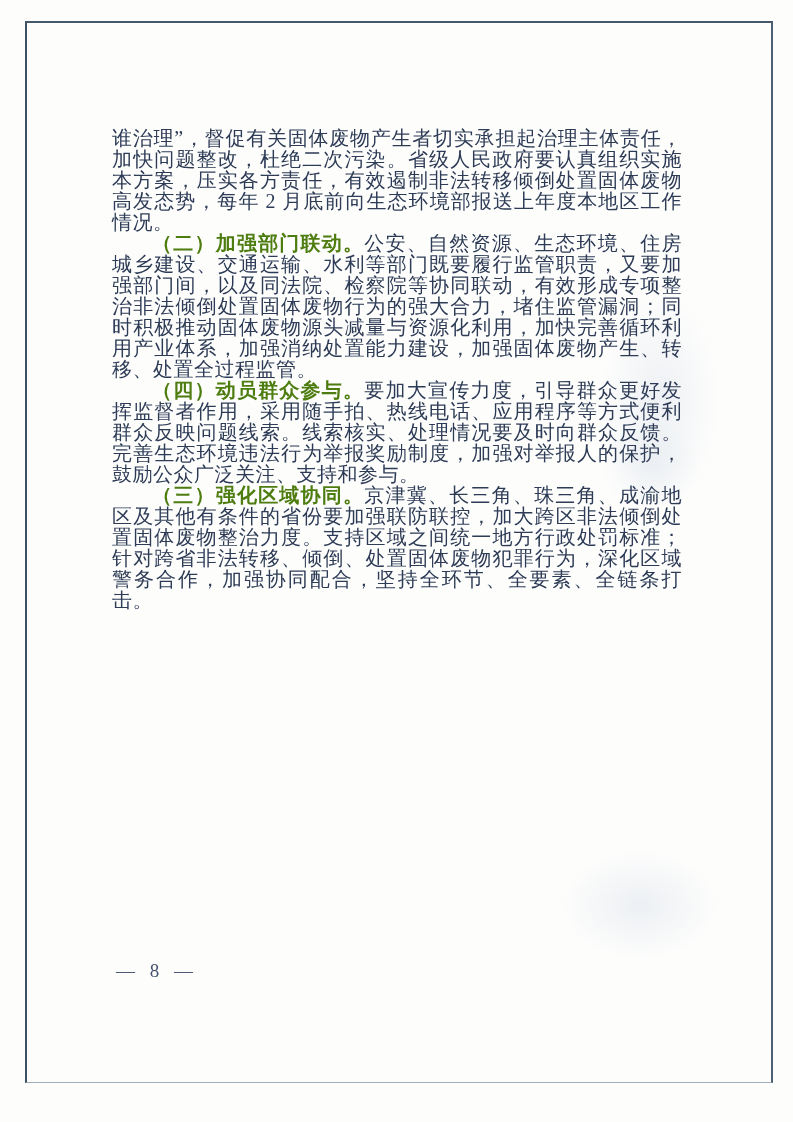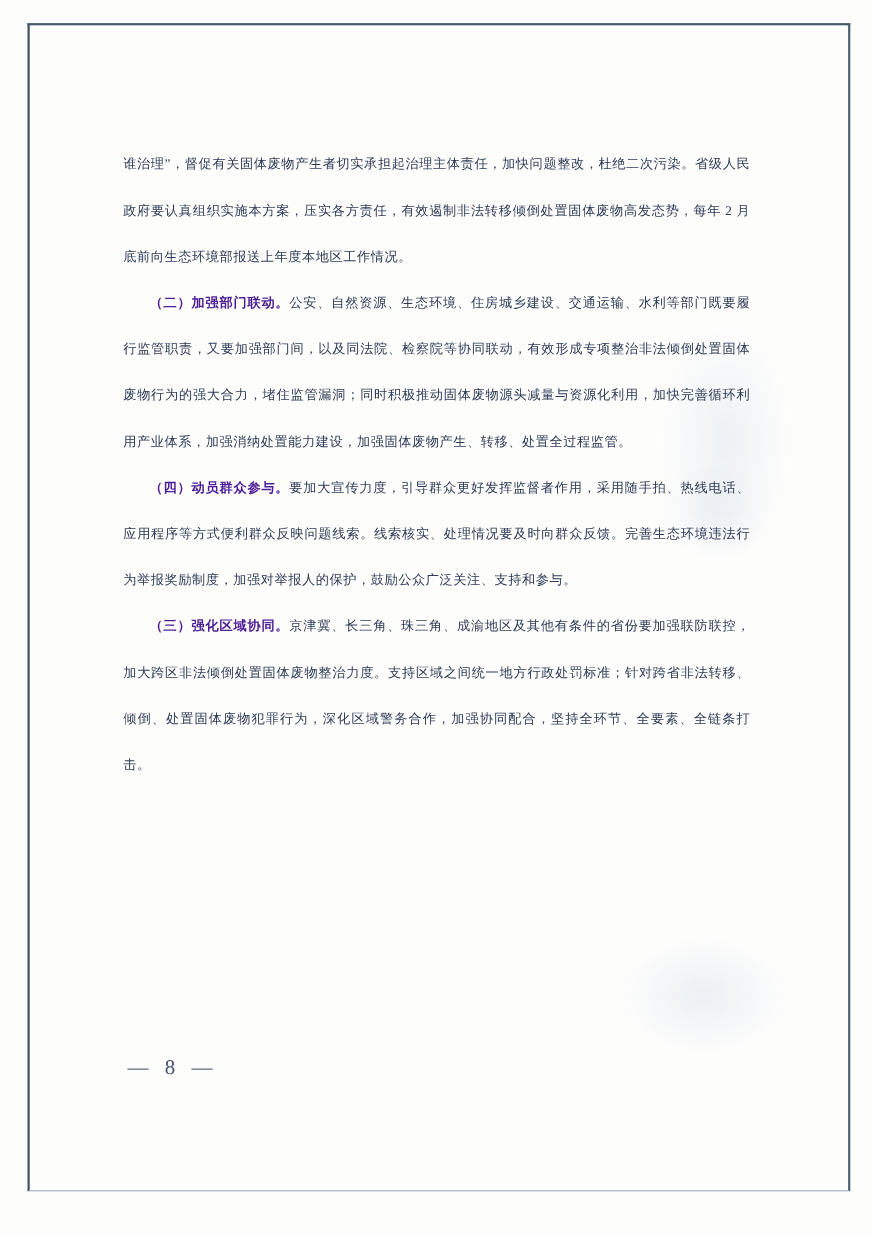--- a/index.html
+++ b/index.html
@@ -26,37 +26,37 @@
     border-style: solid;
     border-color: #46586b #4d6073 #9fb0bc #3e5063;
     border-width: 2px 2px 1px 2px;
     pointer-events: none;
   }
   .text-block {
     position: absolute;
     left: 112px;
     top: 128px;
     width: 570px;
-    font-size: 12px;
-    line-height: 42px;
+    font-size: 20px;
+    line-height: 21px;
     color: #2d3b56;
     text-align: justify;
     text-justify: inter-ideograph;
     letter-spacing: 0.5px;
   }
   .para {
     margin: 0;
     text-indent: 2em;
   }
   .para.continuation {
     text-indent: 0;
   }
   .lead {
     font-weight: 700;
-    color: #4c1d95;
+    color: #4d7c0f;
   }
   .page-number {
     position: absolute;
     left: 116px;
     top: 960px;
     font-size: 19px;
     color: #46536d;
     letter-spacing: 5px;
     white-space: pre;
   }

